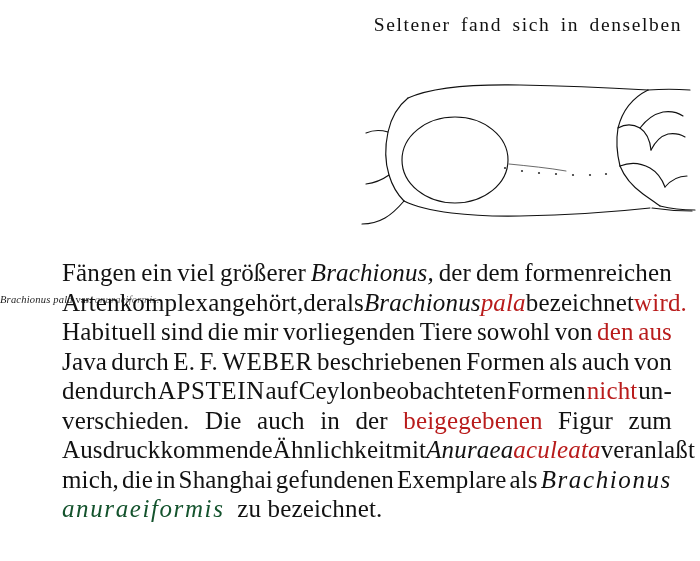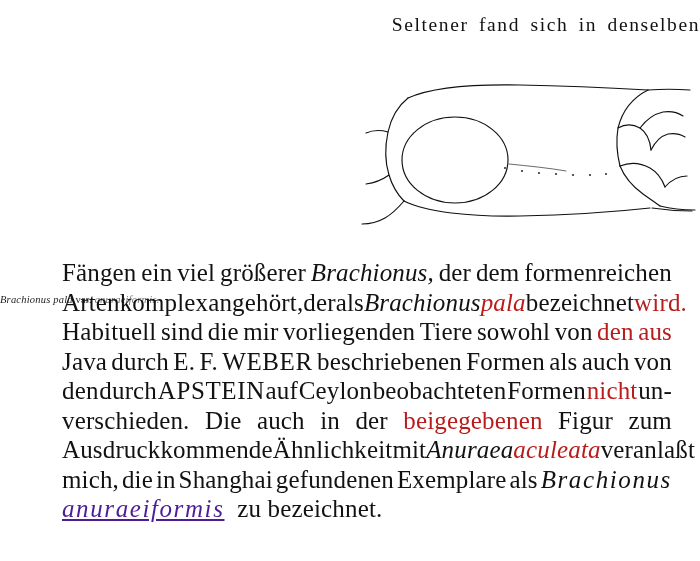--- a/index.html
+++ b/index.html
@@ -21,20 +21,21 @@
     inset: 0;
   }
 
   
   .running-head {
     position: absolute;
     top: 14px;
     left: 0;
     width: 700px;
     text-align: right;
+    padding-right: 18px;
     box-sizing: border-box;
     font-size: 19.5px;
     letter-spacing: 1.6px;
     word-spacing: 4px;
     color: #111;
   }
 
   
   .figure-block {
     position: absolute;
@@ -97,22 +98,21 @@
     letter-spacing: 0.6px;
   }
   .spaced {
     font-style: italic;
     letter-spacing: 1.6px;
   }
   .faded {
     color: #b91c1c;
   }
   .faded-strong {
-    color: #4c1d95;
-    text-decoration: underline;
+    color: #14532d;
   }
   .w { white-space: pre; }
 </style>
 </head>
 <body>
 
 <div class="page">
 
   <div class="running-head">Seltener fand sich in denselben</div>
 

